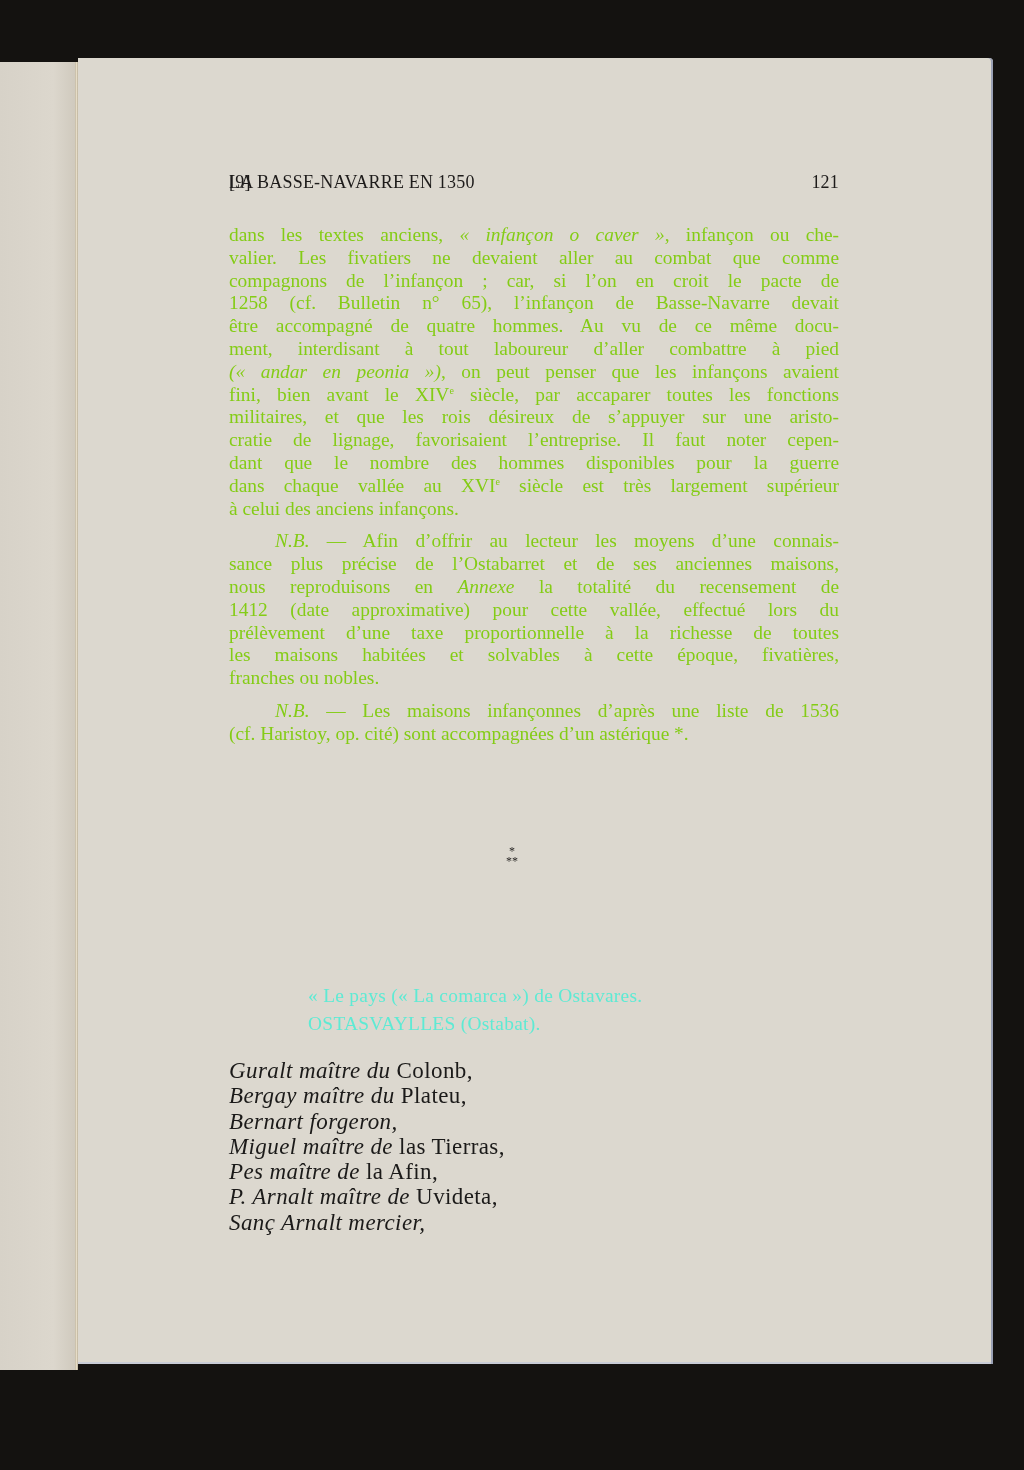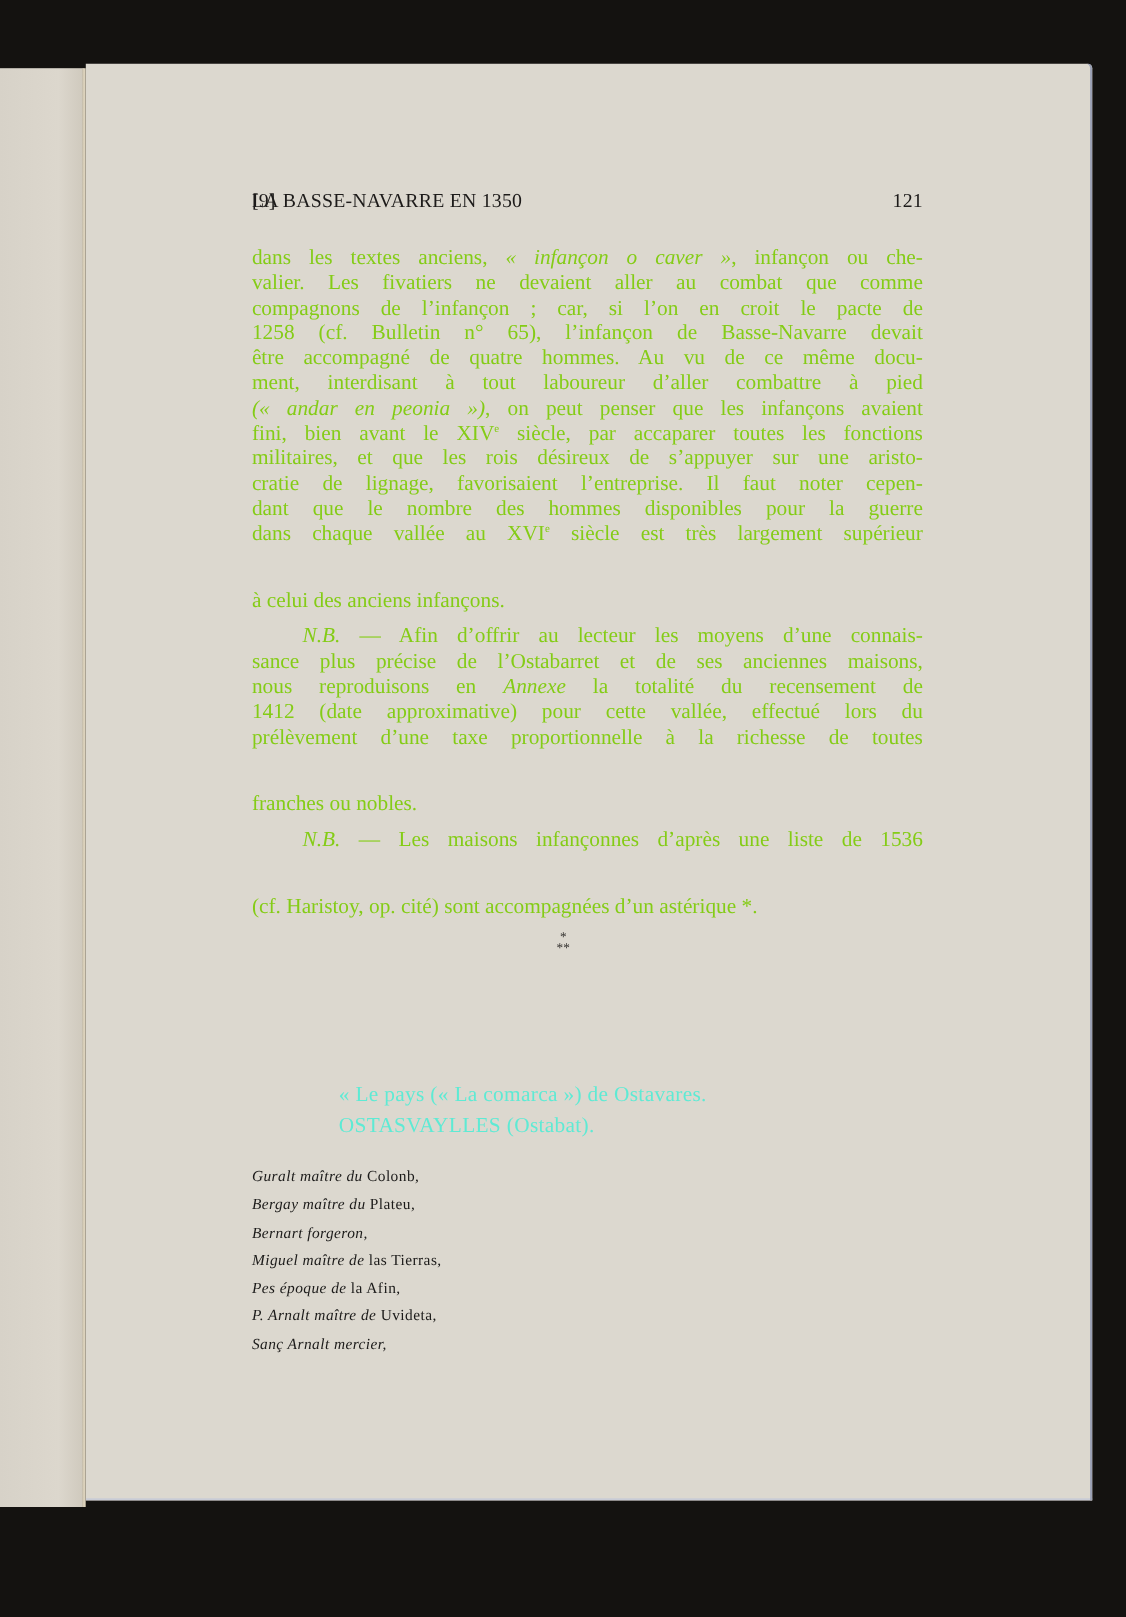--- a/index.html
+++ b/index.html
@@ -34,40 +34,40 @@
 
   .body-text {
     position: absolute; left: 229px; top: 224px; width: 610px;
     font-size: 19.4px; line-height: 22.8px; color: #84cc16;
   }
   .line {
     display: block; white-space: nowrap;
     text-align: justify; text-align-last: justify;
     height: 22.8px;
   }
-  .line.last { text-align-last: left; margin-top: 38px; }
+  .line.last { text-align-last: left; }
   .indent { padding-left: 46px; }
   .gap { height: 10px; }
   i { font-style: italic; }
   sup { font-size: 10px; vertical-align: 7px; line-height: 0; }
 
   .stars {
     position: absolute; left: 497px; top: 846px; width: 30px; height: 30px;
     color: #2a2826; font-size: 12px; line-height: 10px; text-align: center;
   }
   .stars .s1 { display: block; }
   .heading-block {
     position: absolute; left: 308px; top: 982px; width: 520px;
     font-size: 19.4px; line-height: 28px; color: #5eead4; letter-spacing: 0.3px;
   }
   .heading-block div { white-space: nowrap; }
 
   .list {
     position: absolute; left: 229px; top: 1058px; width: 500px;
-    font-size: 14px; line-height: 25.3px; color: #1b1a19; letter-spacing: 0.4px;
+    font-size: 23px; line-height: 25.3px; color: #1b1a19; letter-spacing: 0.4px;
   }
   .list div { white-space: nowrap; }
 </style>
 </head>
 <body>
 
 <div class="left-page"></div>
 <div class="gutter-line"></div>
 <div class="page"></div>
 
@@ -95,20 +95,21 @@
     <span class="line last">à celui des anciens infançons.</span>
   </div>
   <div class="gap"></div>
 
   <div>
     <span class="line indent"><i>N.B.</i><span> — Afin d’offrir au lecteur les moyens d’une connais-</span></span>
     <span class="line">sance plus précise de l’Ostabarret et de ses anciennes maisons,</span>
     <span class="line"><span>nous reproduisons en </span><i>Annexe</i><span> la totalité du recensement de</span></span>
     <span class="line">1412 (date approximative) pour cette vallée, effectué lors du</span>
     <span class="line">prélèvement d’une taxe proportionnelle à la richesse de toutes</span>
+    <span class="line">les maisons habitées et solvables à cette époque, fivatières,</span>
     <span class="line last">franches ou nobles.</span>
   </div>
   <div class="gap"></div>
 
   <div>
     <span class="line indent"><i>N.B.</i><span> — Les maisons infançonnes d’après une liste de 1536</span></span>
     <span class="line last">(cf. Haristoy, op. cité) sont accompagnées d’un astérique *.</span>
   </div>
 </div>
 
@@ -120,16 +121,16 @@
 <div class="heading-block">
   <div>« Le pays (« La comarca ») de Ostavares.</div>
   <div>OSTASVAYLLES (Ostabat).</div>
 </div>
 
 <div class="list">
   <div><i>Guralt maître du</i><span> Colonb,</span></div>
   <div><i>Bergay maître du</i><span> Plateu,</span></div>
   <div><i>Bernart forgeron,</i><span></span></div>
   <div><i>Miguel maître de</i><span> las Tierras,</span></div>
-  <div><i>Pes époque de</i><span> la Afin,</span></div>
+  <div><i>Pes maître de</i><span> la Afin,</span></div>
   <div><i>P. Arnalt maître de</i><span> Uvideta,</span></div>
   <div><i>Sanç Arnalt mercier,</i><span></span></div>
 </div>
 
 </body></html>

